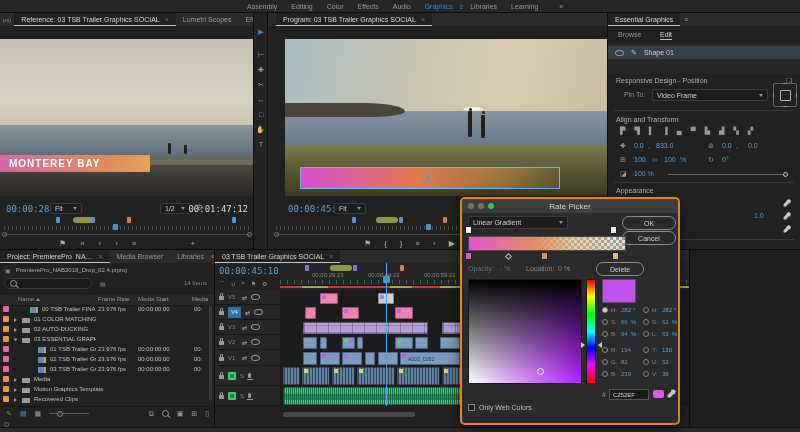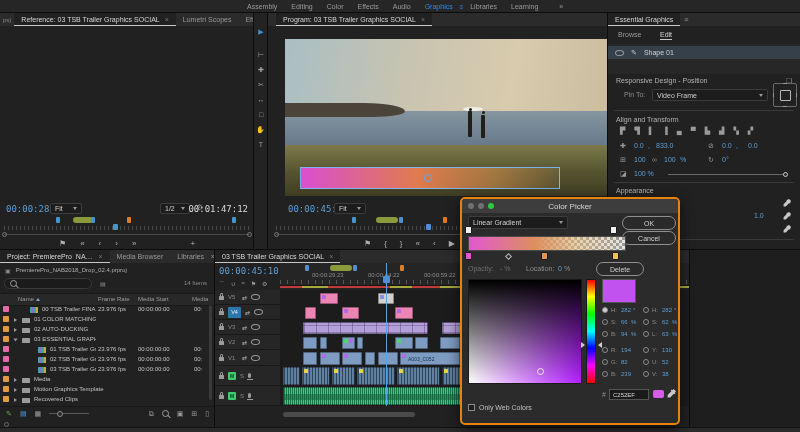--- a/index.html
+++ b/index.html
@@ -84,20 +84,31 @@
       <span class="dim t6" style="padding:0 3px;">ps)</span>
       <span class="ptab on">
           <span>Reference: 03 TSB Trailer Graphics SOCIAL</span>
           <span class="xclose">×</span>
         </span>
       <span class="ptab">Lumetri Scopes</span>
       <span class="ptab">Effect Controls</span>
 
     </div>
 
+    <div class="abs" style="left:0;top:26px;width:254px;height:157px;background:#000;overflow:hidden;">
+      <div class="abs" style="left:0;top:0;width:254px;height:86px;background:linear-gradient(#c6c1b2,#d8d2c2 70%,#cdc3ae);"></div>
+      <div class="abs" style="left:0;top:86px;width:254px;height:32px;background:linear-gradient(#8a97a0,#5d6d78);"></div>
+      <div class="abs" style="left:0;top:118px;width:254px;height:10px;background:#6e675c;"></div>
+      <div class="abs" style="left:0;top:126px;width:254px;height:31px;background:linear-gradient(#4a4640,#2b2925);"></div>
+      <div class="figure" style="left:168px;top:104px;width:3px;height:11px;"></div>
+      <div class="figure" style="left:184px;top:106px;width:3px;height:9px;"></div>
+      <div class="abs hl-grad" style="left:0;top:116px;width:150px;height:17px;display:flex;align-items:center;">
+        <span style="font-size:10px;font-weight:bold;color:#fff;letter-spacing:1px;padding-left:9px;">MONTEREY BAY</span>
+      </div>
+    </div>
 
     <div class="abs tc blu" style="left:6px;top:191px;font-size:9px;">00:00:28:11</div>
     <div class="abs dd" style="left:50px;top:190px;width:32px;height:11px;">
         <span>Fit</span>
         <span class="caret"></span>
       </div>
     <div class="abs dd" style="left:160px;top:190px;width:30px;height:11px;">
         <span>1/2</span>
         <span class="caret"></span>
       </div>
@@ -547,21 +558,21 @@
     <div class="abs" style="left:68px;top:162px;width:132px;height:5px;background:#4a4a4a;border-radius:3px;"></div>
   </div>
 
   <div class="panel" style="left:690px;top:250px;width:110px;height:177px;background:#1e1e1e;"></div>
 
   <div class="abs" style="left:460px;top:197px;width:220px;height:228px;background:#2b2b2b;border:2px solid #e8820c;border-radius:5px;box-sizing:border-box;z-index:40;box-shadow:0 4px 14px rgba(0,0,0,.6);">
     <div class="abs" style="left:0;top:0;right:0;height:14px;background:#3d3d3d;border-radius:3px 3px 0 0;display:flex;align-items:center;">
       <span class="abs" style="left:6px;top:4px;width:6px;height:6px;border-radius:50%;background:#707070;"></span>
       <span class="abs" style="left:16px;top:4px;width:6px;height:6px;border-radius:50%;background:#707070;"></span>
       <span class="abs" style="left:26px;top:4px;width:6px;height:6px;border-radius:50%;background:#2fc93f;"></span>
-      <span style="margin:0 auto;font-size:8px;color:#d6d6d6;">Color Picker</span>
+      <span style="margin:0 auto;font-size:8px;color:#d6d6d6;">Rate Picker</span>
     </div>
     <div class="abs dd" style="left:6px;top:17px;width:100px;height:13px;">
         <span>Linear Gradient</span>
         <span class="caret"></span>
       </div>
     <div class="pill" style="left:160px;top:17px;width:52px;height:12px;">OK</div>
     <div class="pill" style="left:160px;top:32px;width:52px;height:12px;">Cancel</div>
 
     <div class="stop" style="left:3px;top:27px;background:#f0f0f0;"></div>
     <div class="stop" style="left:148px;top:27px;background:#f0f0f0;"></div>

